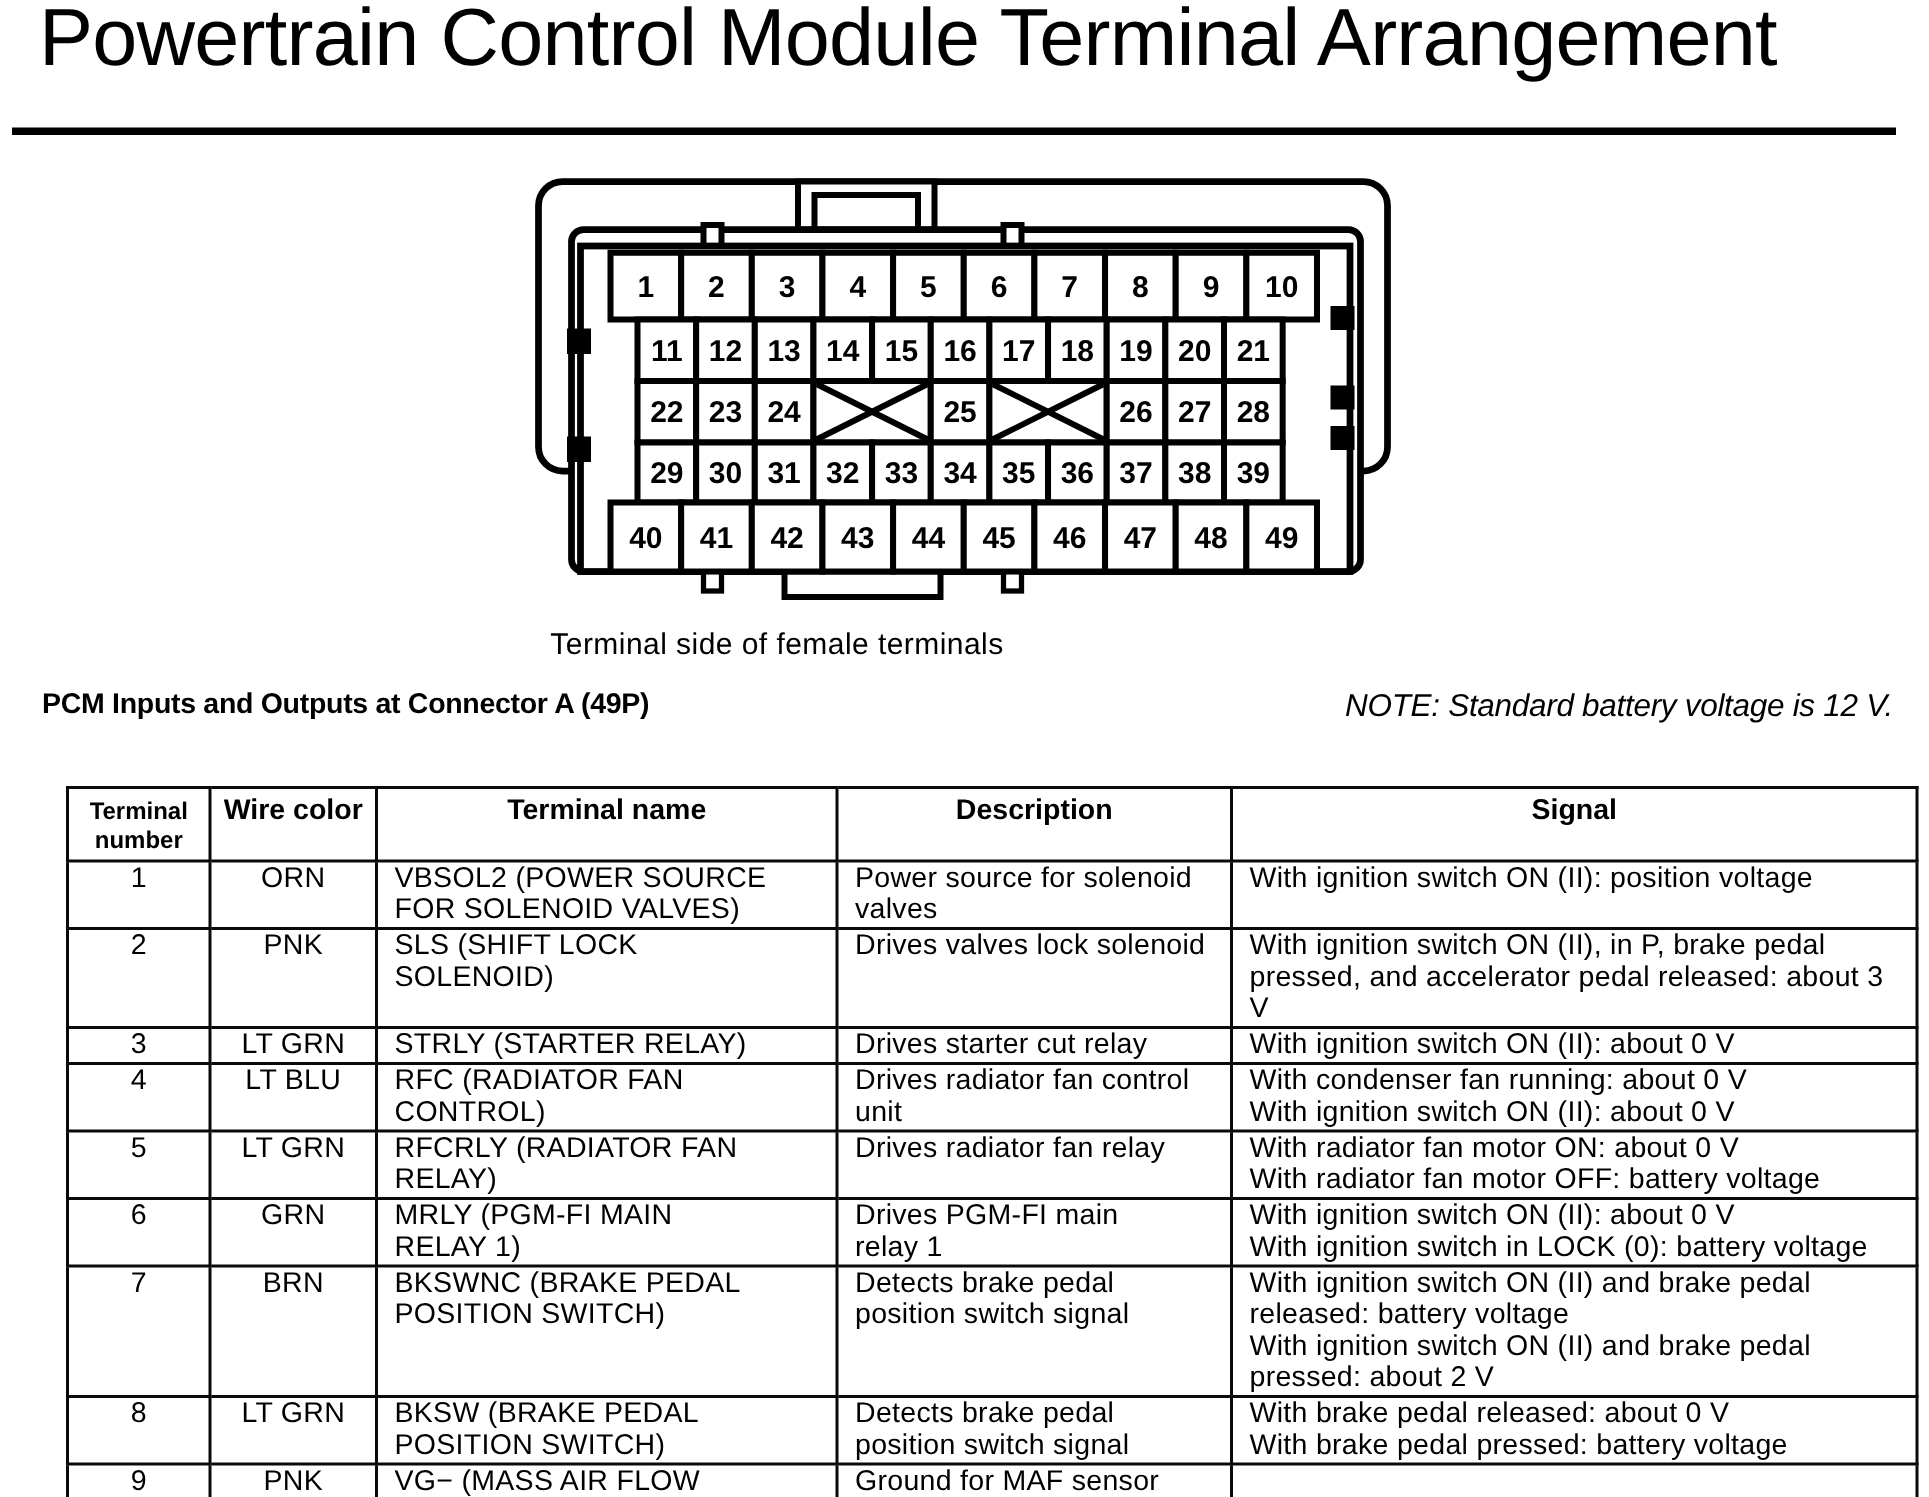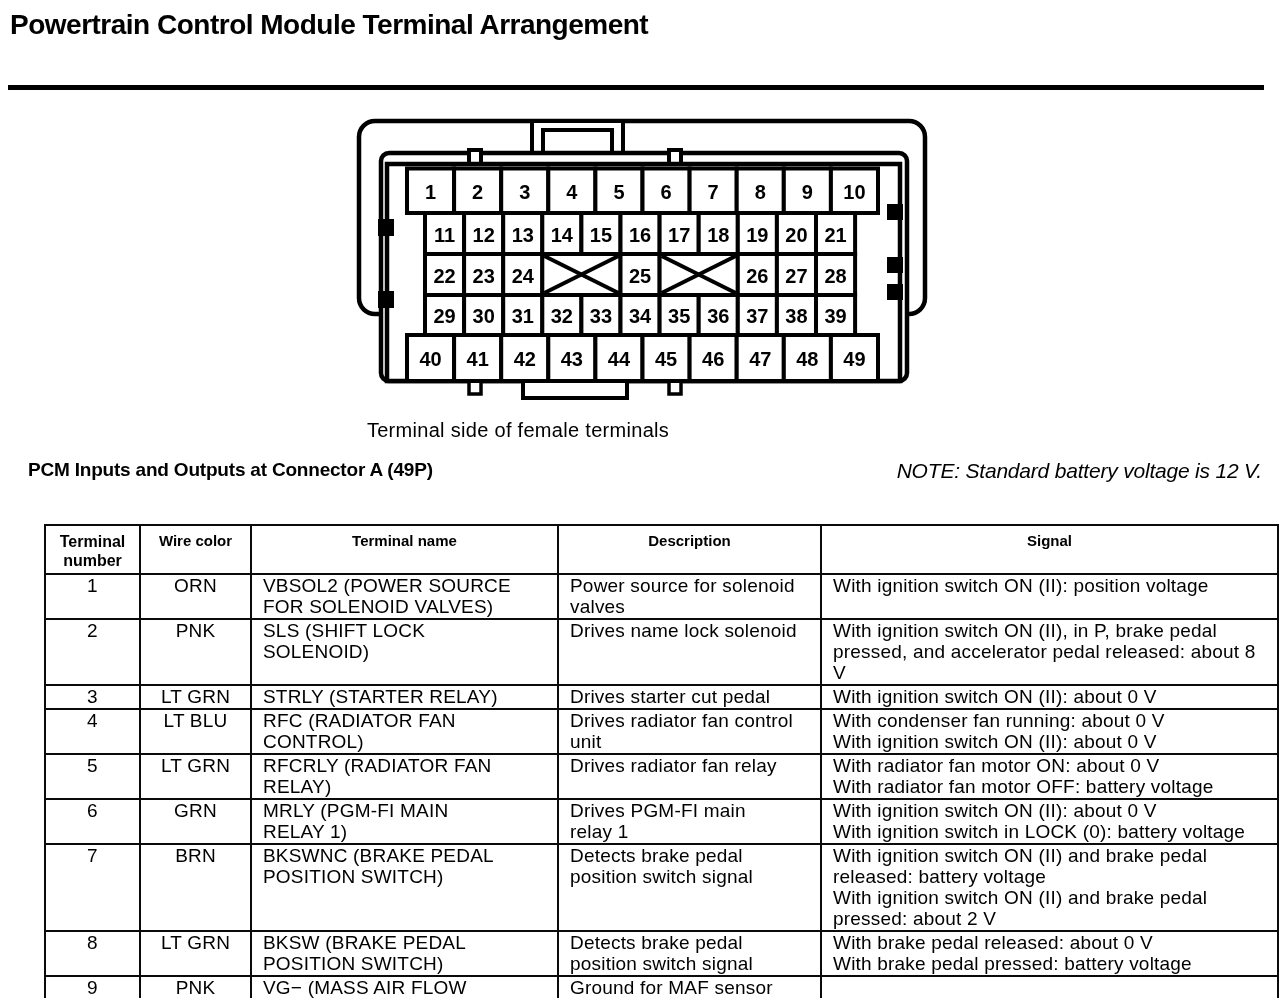--- a/index.html
+++ b/index.html
@@ -3,22 +3,22 @@
 <meta charset="utf-8">
 <style>
   html,body{margin:0;padding:0;}
   body{
     width:1286px;height:998px;position:relative;overflow:hidden;
     background:#ffffff;color:#000;
     font-family:"Liberation Sans",sans-serif;
     -webkit-font-smoothing:antialiased;
   }
   .page-title{
-    position:absolute;left:10px;top:2px;
-    font-size:28px;font-weight:bold;letter-spacing:-0.5px;line-height:46px;
+    position:absolute;left:26px;top:2px;
+    font-size:54px;font-weight:normal;letter-spacing:-0.5px;line-height:46px;
     white-space:nowrap;
   }
   .title-rule{
     position:absolute;left:8px;top:85px;width:1256px;height:5px;background:#000;
   }
   .connector-wrap{position:absolute;left:355px;top:115px;width:580px;height:290px;}
   .connector-caption{
     position:absolute;left:0;top:419px;width:1036px;text-align:center;
     font-size:20px;letter-spacing:0.3px;
   }
@@ -34,21 +34,21 @@
     position:absolute;left:27px;top:524px;
     border-collapse:collapse;table-layout:fixed;width:1233px;margin-left:17px;
   }
   table.pcm th,table.pcm td{
     border:2px solid #0a0a0a;
     vertical-align:top;
     white-space:pre-line;
     overflow:hidden;
   }
   table.pcm th{
-    font-size:15px;font-weight:bold;line-height:21px;
+    font-size:19px;font-weight:bold;line-height:21px;
     padding:4px 4px 3px;text-align:center;
   }
   table.pcm th.th-small{font-size:16px;line-height:19px;padding-top:6px;}
   table.pcm td{
     font-size:19px;line-height:21px;letter-spacing:0.2px;
     padding:0 11px 1px;text-align:left;
   }
   table.pcm td.c-num,table.pcm td.c-wire{text-align:center;padding:0 2px 1px;}
   svg text{font-family:"Liberation Sans",sans-serif;font-weight:700;font-size:20px;}
 </style>
@@ -315,30 +315,30 @@
 FOR SOLENOID VALVES)</td>
         <td class="c-desc">Power source for solenoid
 valves</td>
         <td class="c-sig">With ignition switch ON (II): position voltage</td>
       </tr>
       <tr>
         <td class="c-num">2</td>
         <td class="c-wire">PNK</td>
         <td class="c-name">SLS (SHIFT LOCK
 SOLENOID)</td>
-        <td class="c-desc">Drives name lock solenoid</td>
+        <td class="c-desc">Drives valves lock solenoid</td>
         <td class="c-sig">With ignition switch ON (II), in P, brake pedal
-pressed, and accelerator pedal released: about 8
+pressed, and accelerator pedal released: about 3
 V</td>
       </tr>
       <tr>
         <td class="c-num">3</td>
         <td class="c-wire">LT GRN</td>
         <td class="c-name">STRLY (STARTER RELAY)</td>
-        <td class="c-desc">Drives starter cut pedal</td>
+        <td class="c-desc">Drives starter cut relay</td>
         <td class="c-sig">With ignition switch ON (II): about 0 V</td>
       </tr>
       <tr>
         <td class="c-num">4</td>
         <td class="c-wire">LT BLU</td>
         <td class="c-name">RFC (RADIATOR FAN
 CONTROL)</td>
         <td class="c-desc">Drives radiator fan control
 unit</td>
         <td class="c-sig">With condenser fan running: about 0 V

